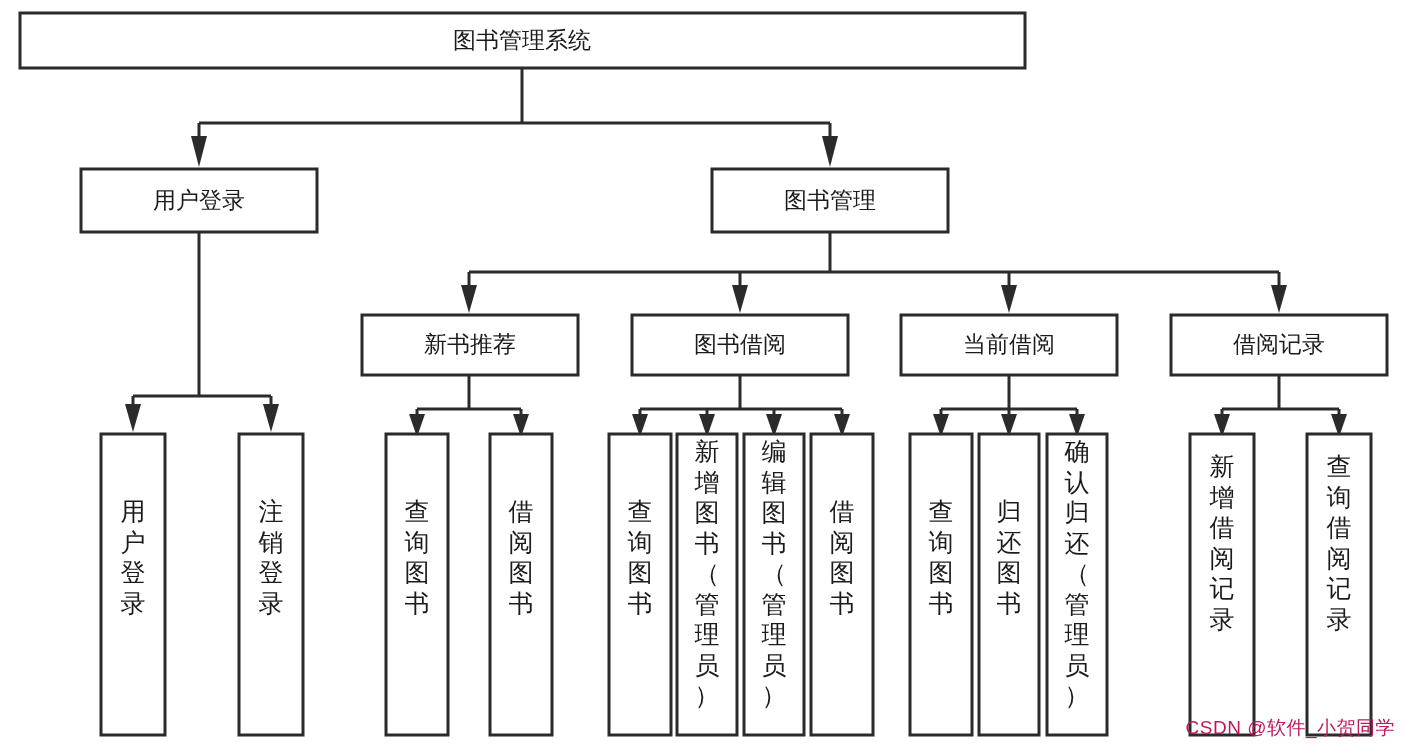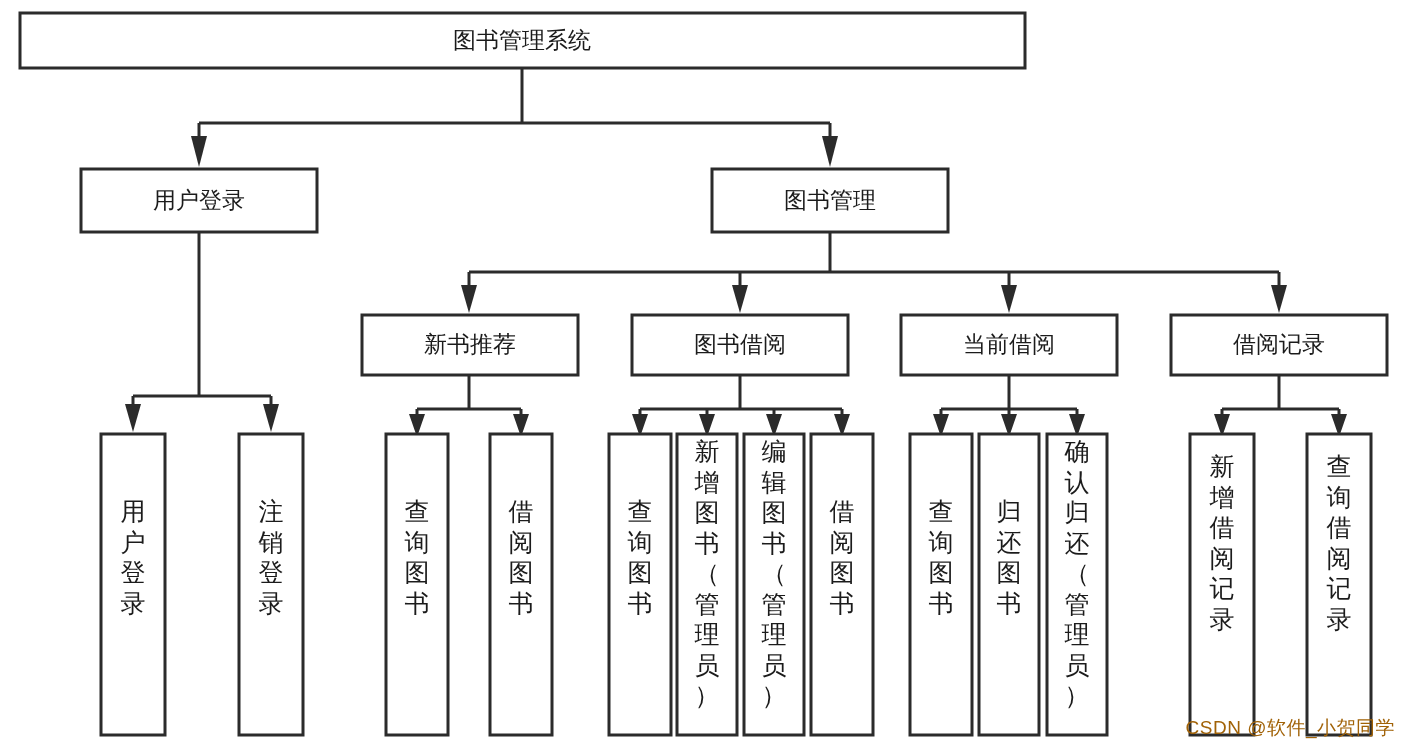--- a/index.html
+++ b/index.html
@@ -53,21 +53,21 @@
     font-size: 25px;
     fill: #1b1b1b;
     text-anchor: middle;
   }
   .watermark {
     position: absolute;
     right: 10px;
     bottom: 6px;
     font-family: "Liberation Sans", "DejaVu Sans", sans-serif;
     font-size: 19px;
-    color: #a16207;
+    color: #be185d;
     letter-spacing: 0.5px;
     white-space: nowrap;
     pointer-events: none;
     text-align: right;
   }
 </style>
 </head>
 <body>
 
 <div id="diagram-root">

